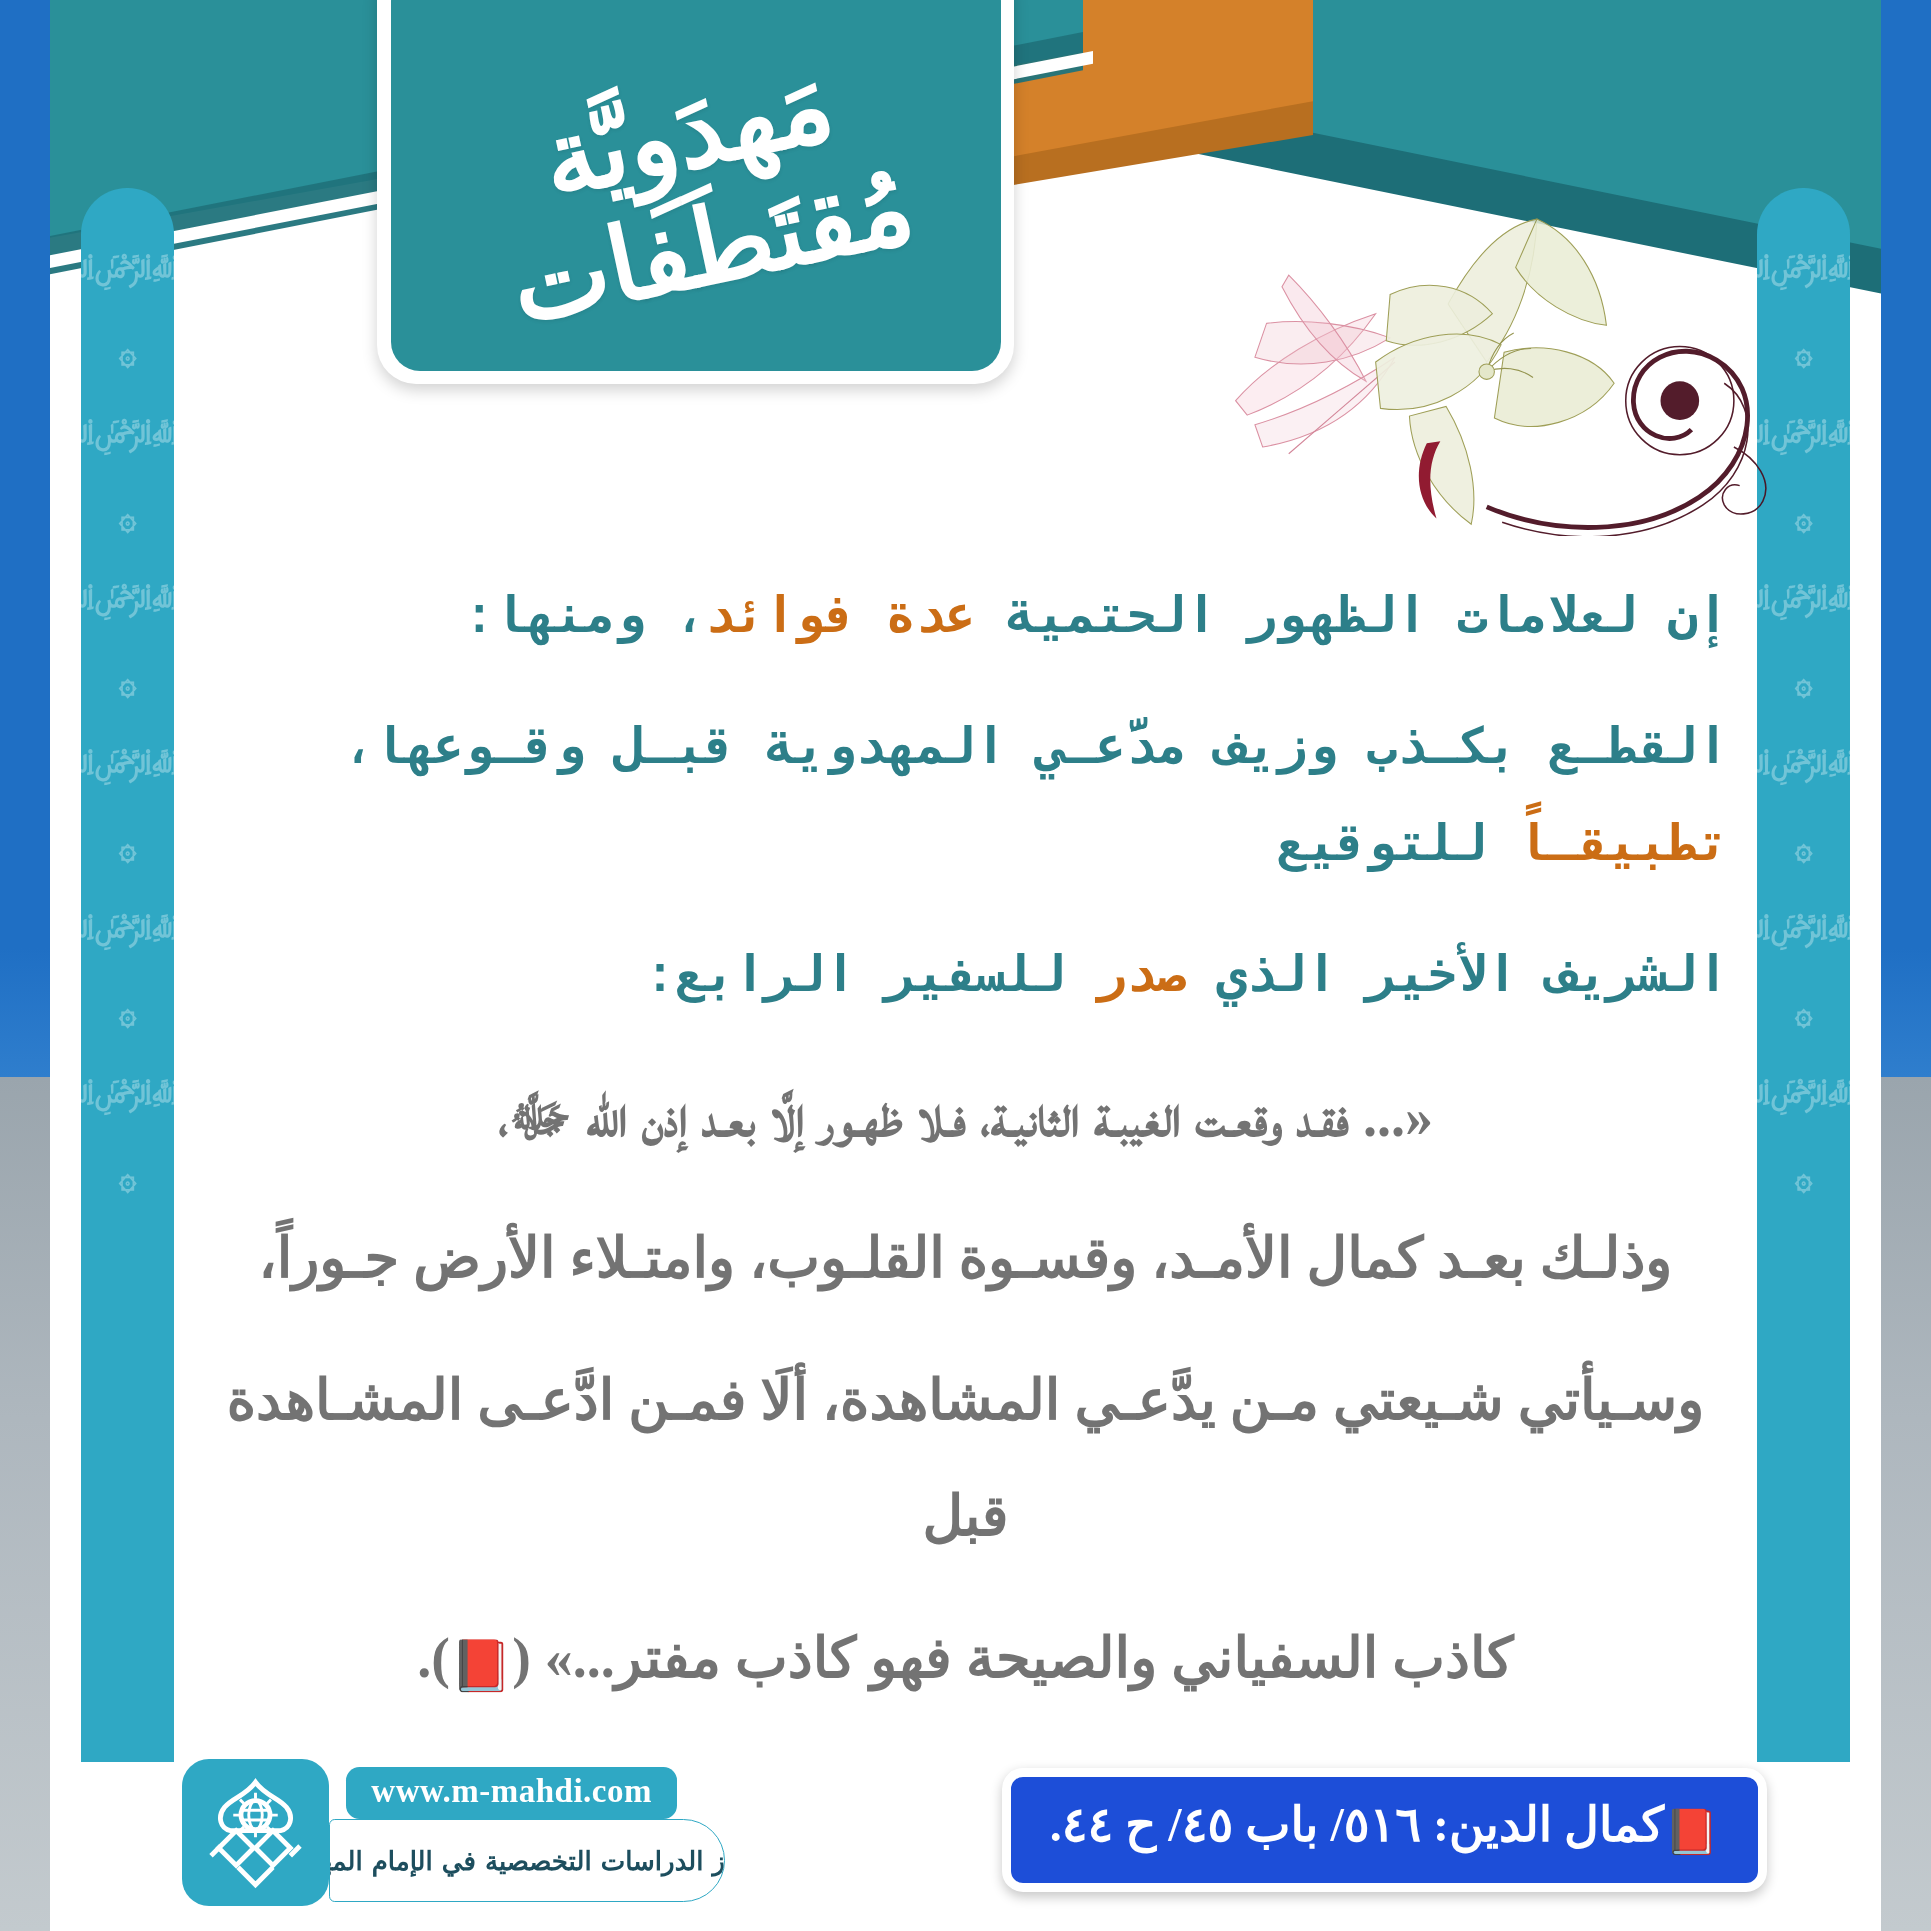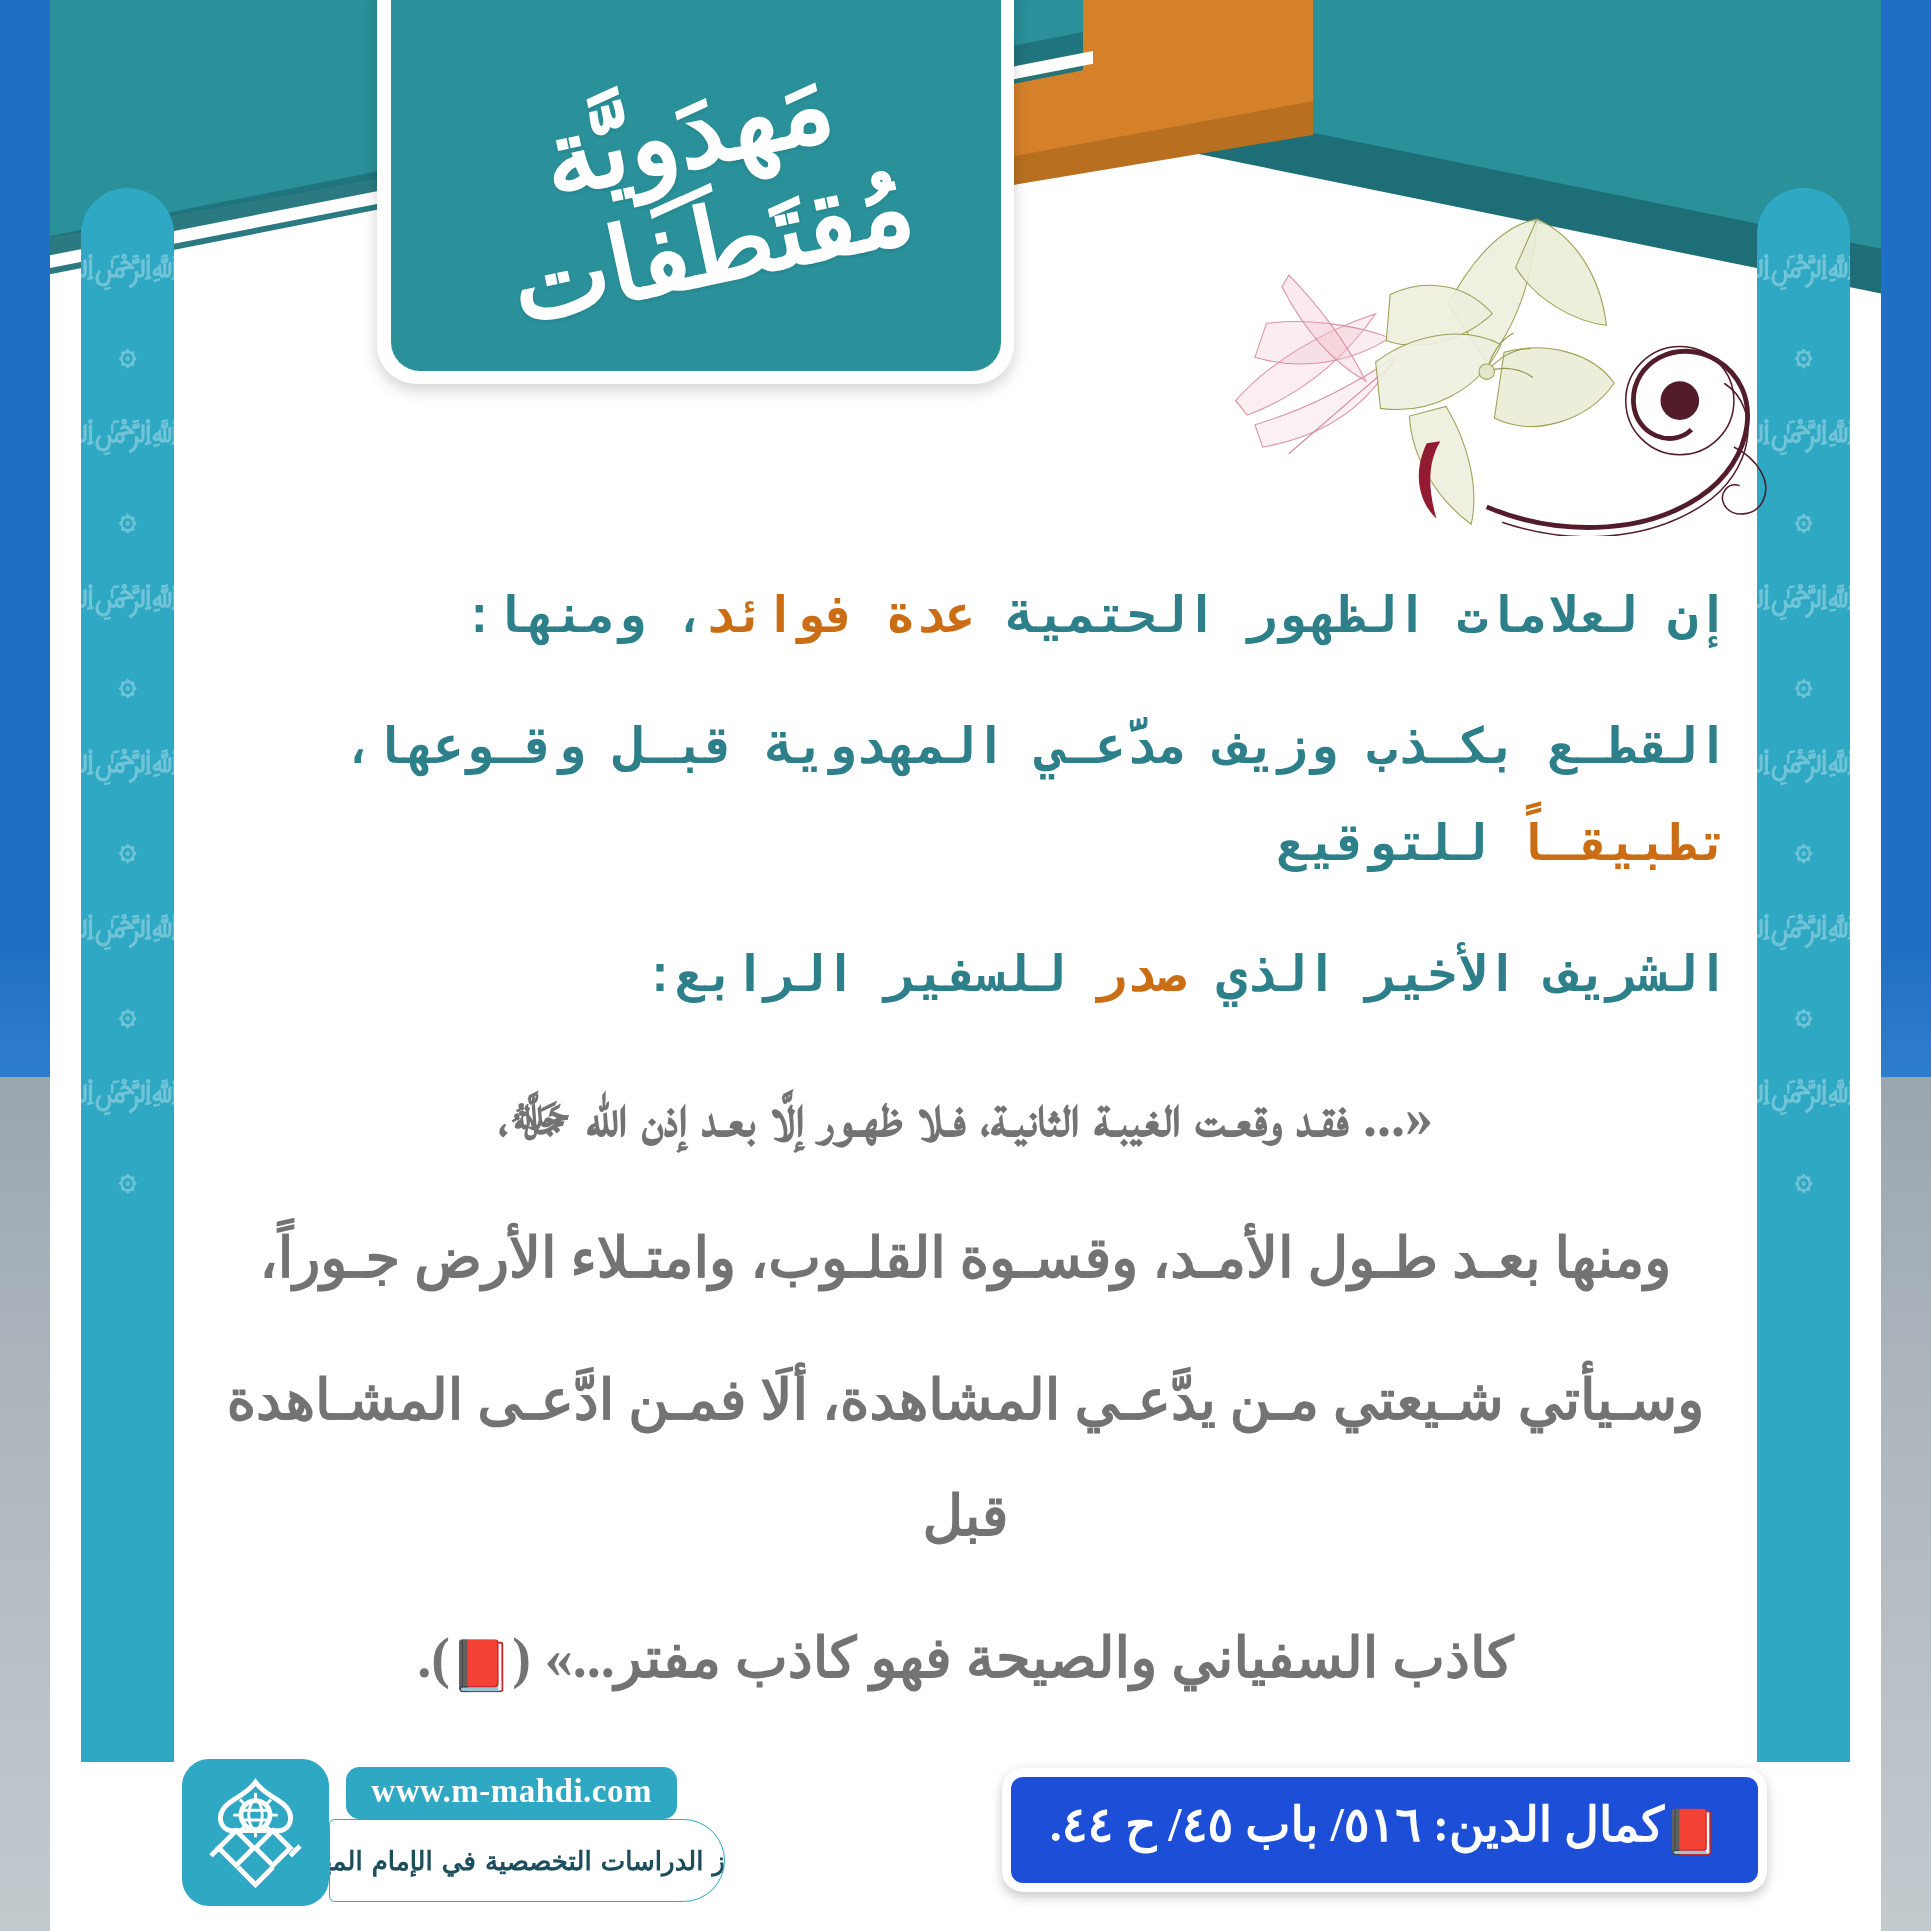--- a/index.html
+++ b/index.html
@@ -286,21 +286,21 @@
 
   <div class="content">
 
     <p class="para"><span>إن لعلامات الظهور الحتمية </span><span class="hl">عدة فوائد</span><span>، ومنها:</span></p>
 
     <p class="para"><span>القطـع بكـذب وزيف مدَّعـي المهدوية قبـل وقـوعها، </span><span class="hl">تطبيقـاً</span><span> للتوقيع</span></p>
 
     <p class="para"><span>الشريف الأخير الذي </span><span class="hl">صدر</span><span> للسفير الرابع:</span></p>
 
     <p class="quote">«... فقـد وقعـت الغيبـة الثانيـة، فـلا ظهـور إلَّا بعـد إذن الله ﷻ،</p>
-    <p class="quote">ومنها بعـد طـول الأمـد، وقسـوة القلـوب، وامتـلاء الأرض جـوراً،</p>
+    <p class="quote">وذلـك بعـد كمال الأمـد، وقسـوة القلـوب، وامتـلاء الأرض جـوراً،</p>
     <p class="quote">وسـيأتي شـيعتي مـن يدَّعـي المشاهدة، ألَا فمـن ادَّعـى المشـاهدة قبل</p>
     <p class="quote"><span>كاذب السفياني والصيحة فهو كاذب مفتر...» (</span><span class="book-glyph">📕</span><span>).</span></p>
   </div>
 
   <div class="footer">
 
     <div class="brand">
       <div class="brand-mark">
         <svg viewBox="0 0 152 152" width="147" height="147" aria-hidden="true">
           <g fill="none" stroke="#ffffff" stroke-width="5">

